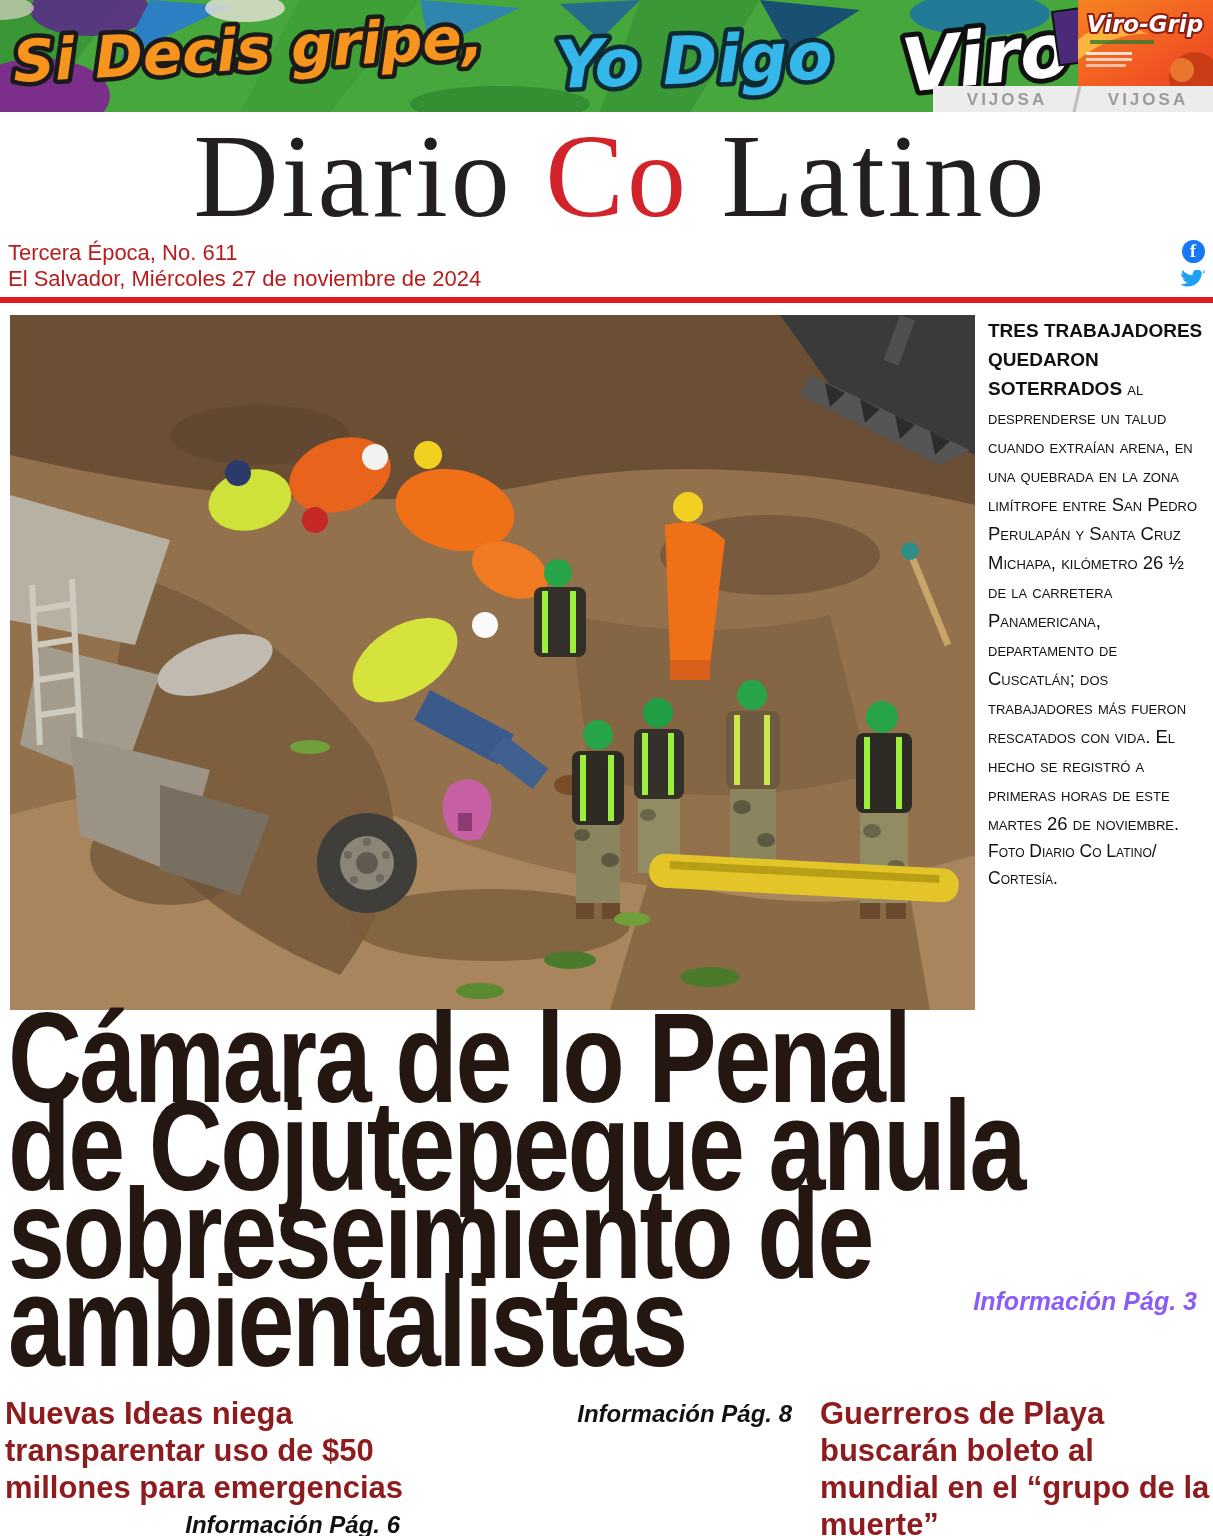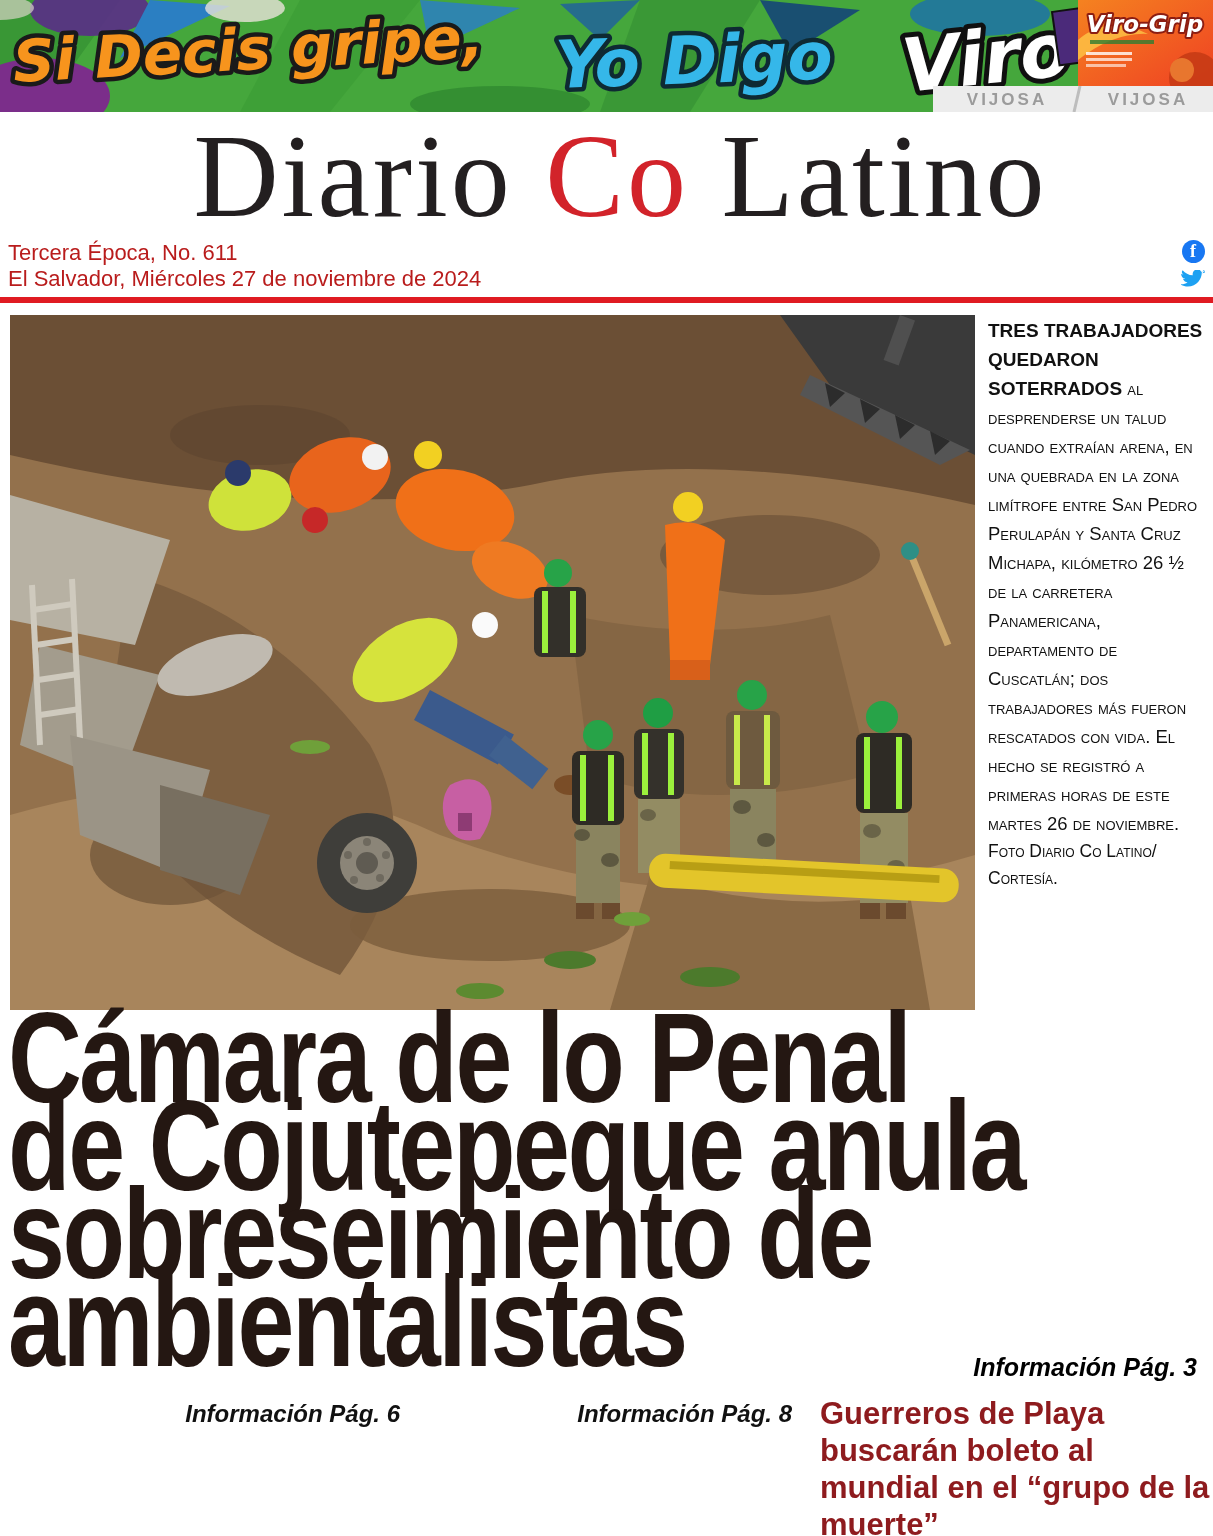--- a/index.html
+++ b/index.html
@@ -30,21 +30,21 @@
   #photo-wrap { left:10px; top:315px; width:965px; height:695px; overflow:hidden; background:#8a6b4a; }
   #caption { left:988px; top:316px; width:219px; color:#111; }
   #caption .lead { font-weight:700; font-size:19px; }
   #caption, #caption .body { font-size:18.5px; line-height:29px; font-variant:small-caps; }
   #caption .credit { font-size:17.5px; line-height:27px; font-variant:small-caps; }
 
   
   #headline { left:8px; top:1014px; width:1560px; transform:scaleX(0.80); transform-origin:left top;
               font-weight:700; font-size:128px; line-height:88px; letter-spacing:-3px;
               color:#241712; white-space:nowrap; }
-  #pageref-main { right:16px; top:1353px; font-size:25px; font-weight:700; font-style:italic; color:#000000; }
+  #pageref-main { right:16px; top:1287px; font-size:25px; font-weight:700; font-style:italic; color:#8b5cf6; }
 
   
   .teaser-headline { font-weight:700; font-size:31px; line-height:37px; color:#8e1b1e; }
   .teaser-ref { font-size:24px; font-weight:700; font-style:italic; color:#111; text-align:right; margin-top:5px; }
   #teaser-1 { left:5px;   top:1395px; width:450px; }
   #teaser-2 { left:462px; top:1395px; width:352px; }
   #teaser-3 { left:820px; top:1395px; width:392px; }
   #teaser-1 .teaser-ref { padding-right:55px; }
   #teaser-2 .teaser-ref { padding-right:22px; }
 
@@ -277,20 +277,21 @@
 
 <div class="abs" id="headline">
   <div>Cámara de lo Penal</div>
   <div>de Cojutepeque anula</div>
   <div>sobreseimiento de</div>
   <div>ambientalistas</div>
 </div>
 <div class="abs" id="pageref-main">Información Pág. 3</div>
 
 <div class="abs" id="teaser-1">
+  <div class="teaser-headline">Nuevas Ideas niega transparentar uso de $50 millones para emergencias</div>
   <div class="teaser-ref">Información Pág. 6</div>
 </div>
 <div class="abs" id="teaser-2">
   <div class="teaser-ref">Información Pág. 8</div>
 </div>
 <div class="abs" id="teaser-3">
   <div class="teaser-headline">Guerreros de Playa buscarán boleto al mundial en el “grupo de la muerte”</div>
 
 </div>
 

